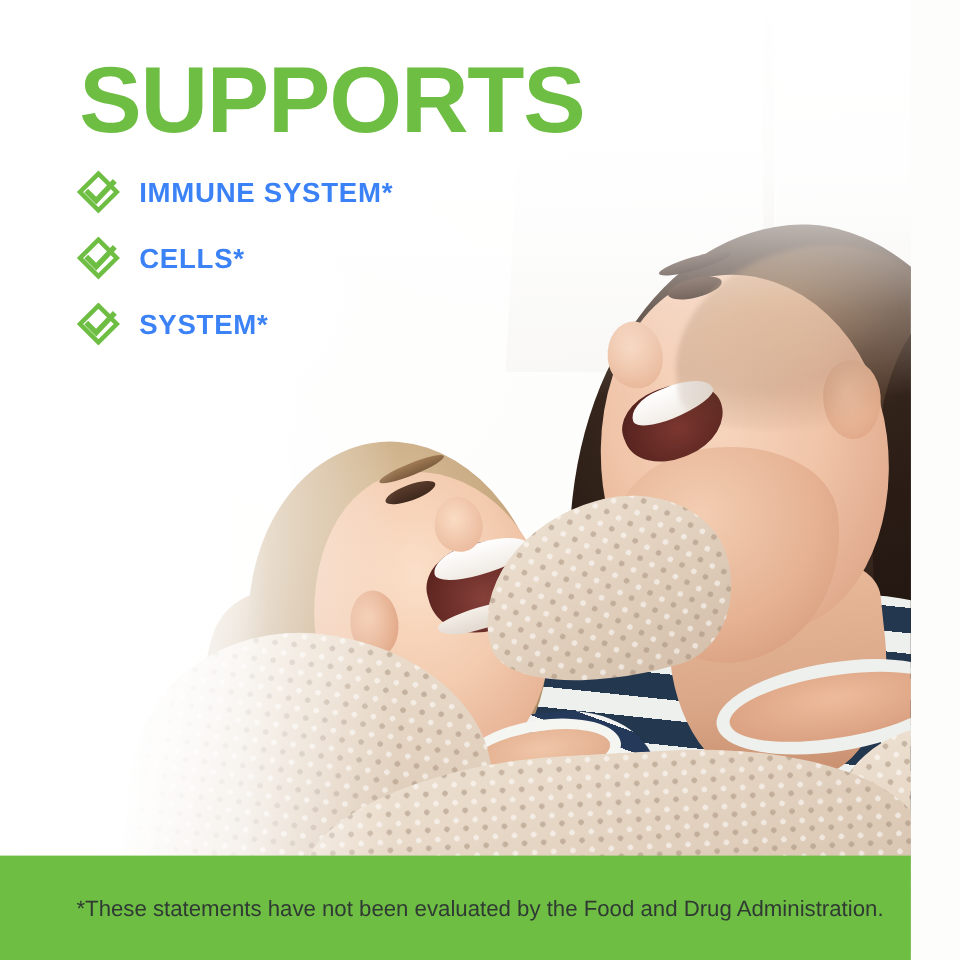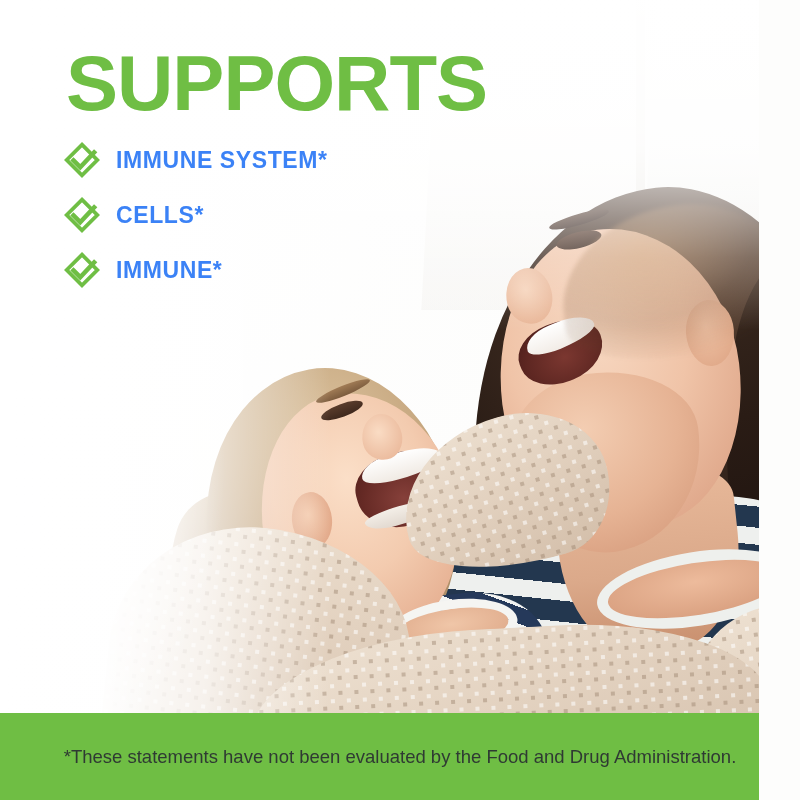--- a/index.html
+++ b/index.html
@@ -346,21 +346,21 @@
         <path d="M10.5 20.5 L18 28 L33.5 11.5" fill="none" stroke="#6fbe44" stroke-width="5" stroke-linecap="square" stroke-linejoin="miter"></path>
       </svg>
       <span class="check-label">CELLS*</span>
     </div>
 
     <div class="check-row">
       <svg class="check-icon" viewBox="0 0 40 40">
         <path d="M20 3 L37 20 L20 37 L3 20 Z" fill="none" stroke="#6fbe44" stroke-width="4.2"></path>
         <path d="M10.5 20.5 L18 28 L33.5 11.5" fill="none" stroke="#6fbe44" stroke-width="5" stroke-linecap="square" stroke-linejoin="miter"></path>
       </svg>
-      <span class="check-label">IMMUNE*</span>
+      <span class="check-label">SYSTEM*</span>
     </div>
 
 
   </div>
 
   <div class="disclaimer">
     <div class="disclaimer-line">*These statements have not been evaluated by the Food and Drug Administration.</div>
   </div>
 
 </div>

